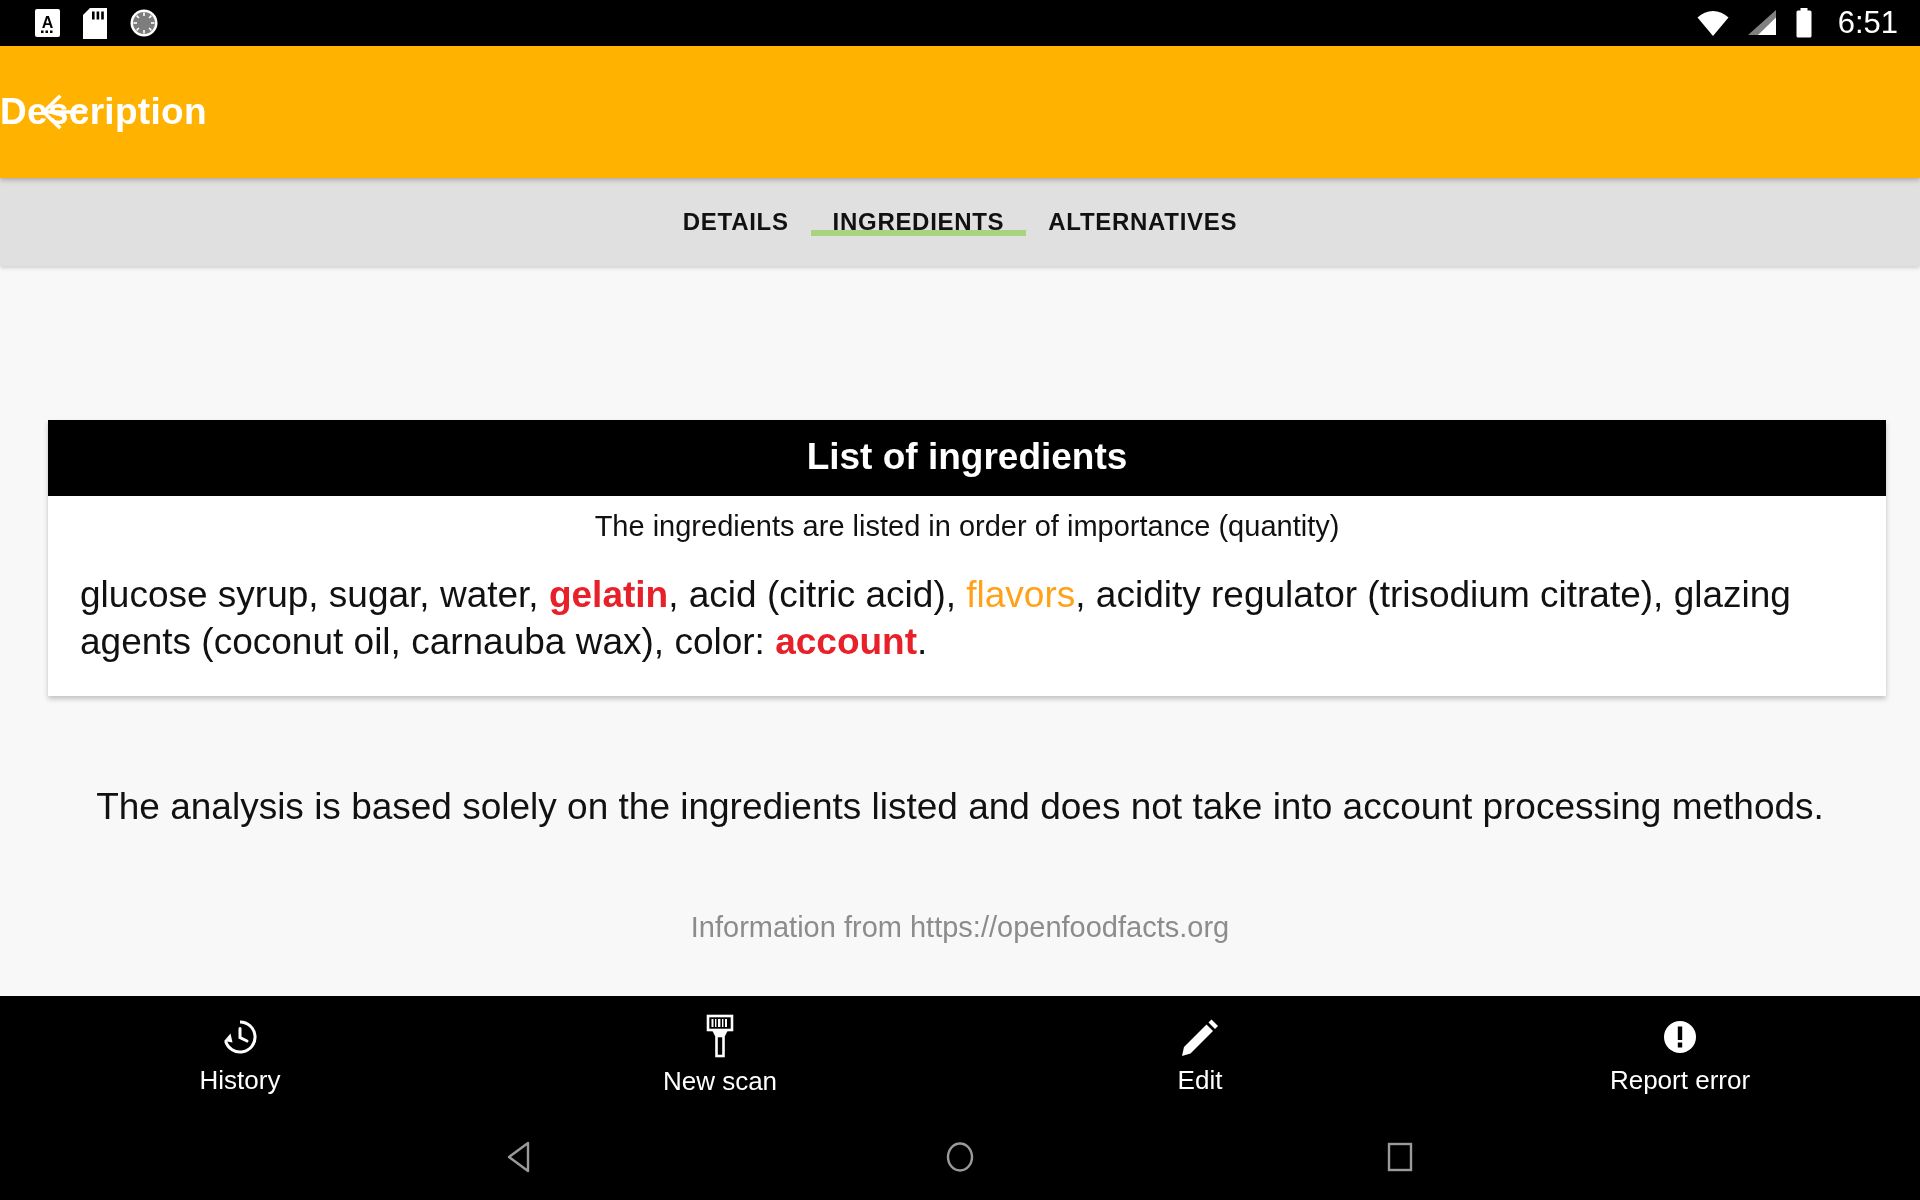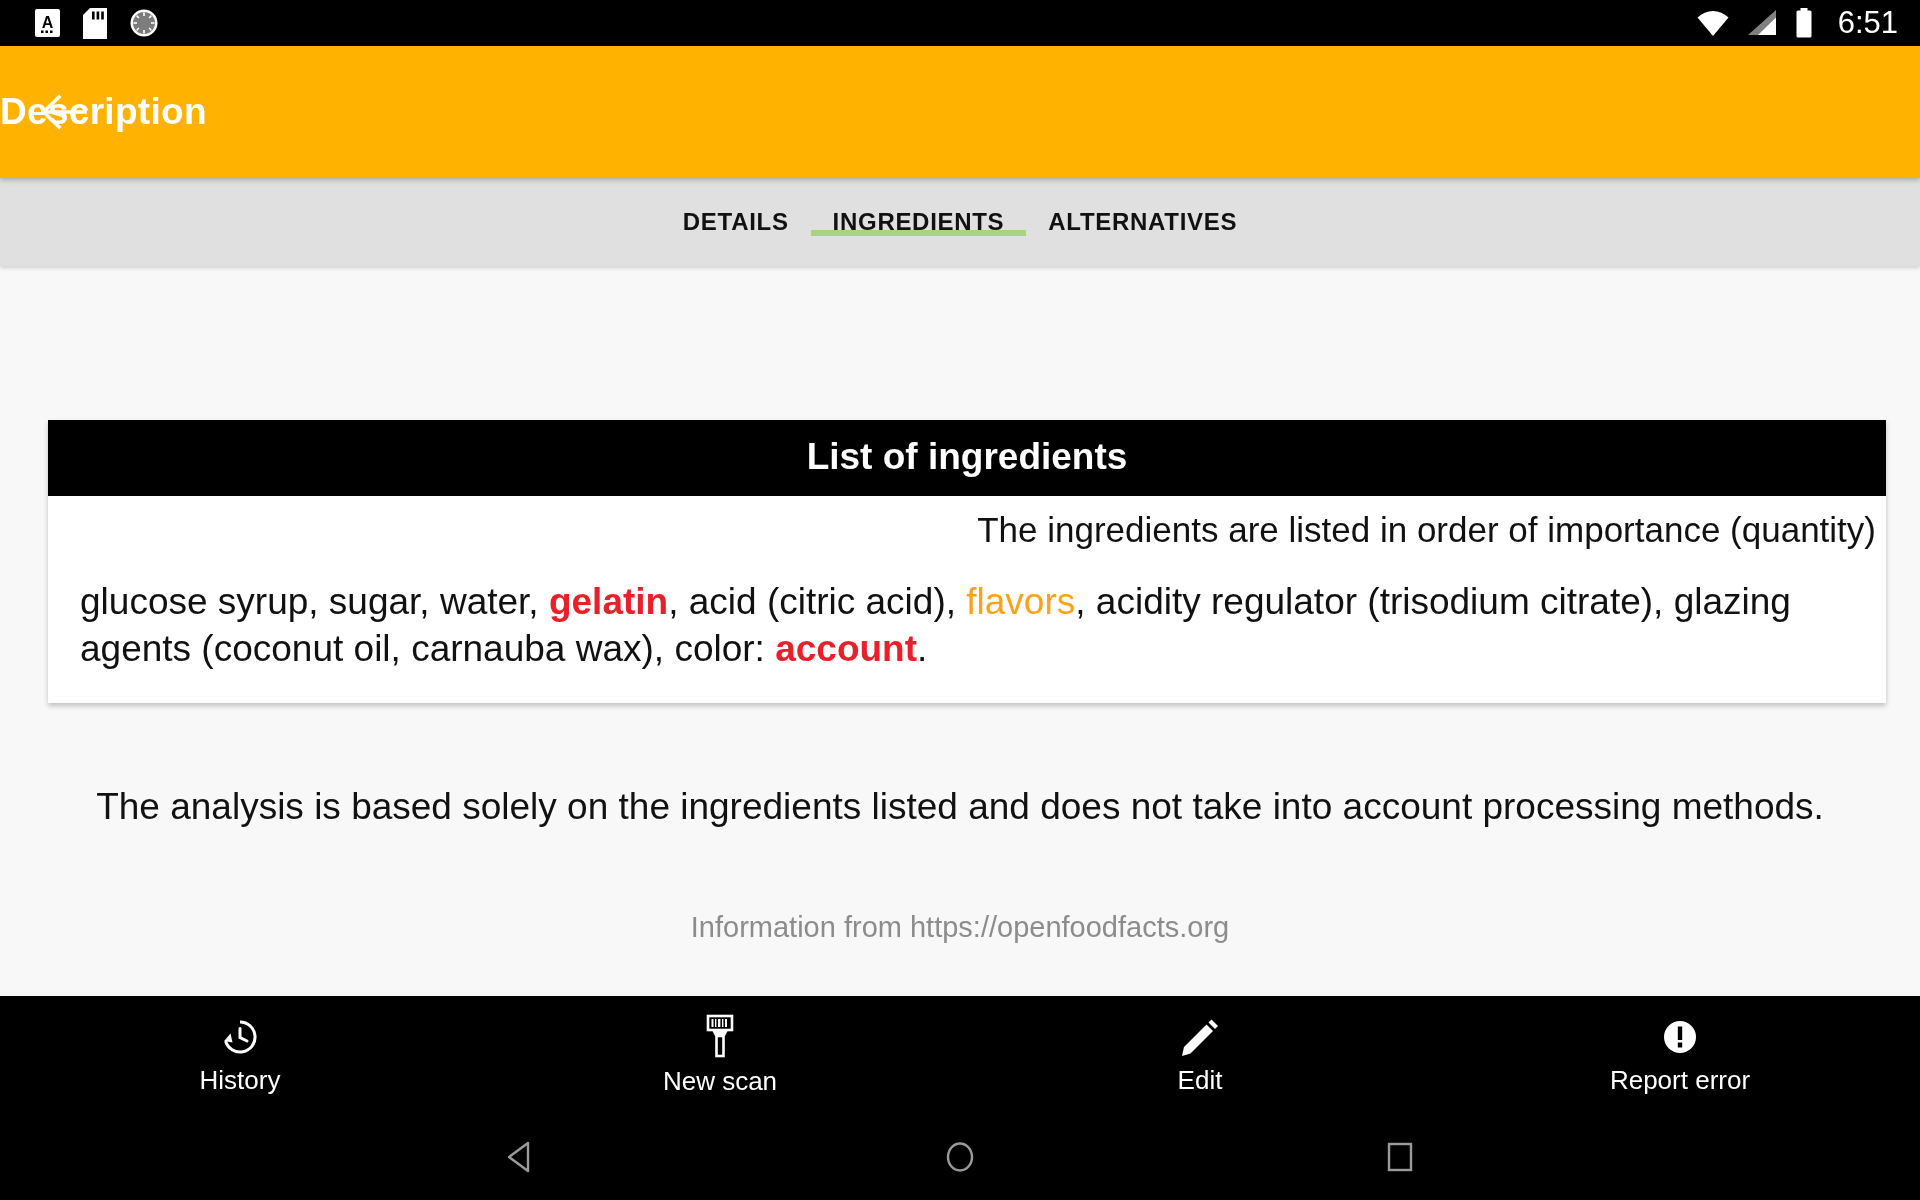--- a/index.html
+++ b/index.html
@@ -130,22 +130,22 @@
   }
   .card-header {
     background: #000000;
     color: #ffffff;
     font-size: 37px;
     font-weight: bold;
     text-align: center;
     padding: 16px 10px 18px;
   }
   .card-subtitle {
-    text-align: right;
-    font-size: 35px;
+    text-align: center;
+    font-size: 29px;
     color: #111111;
     padding: 14px 10px 6px;
   }
   .card-body {
     font-size: 37px;
     color: #111111;
     line-height: 1.28;
     padding: 22px 32px 30px;
   }
   .hl-red { color: #e8202a; font-weight: bold; }

